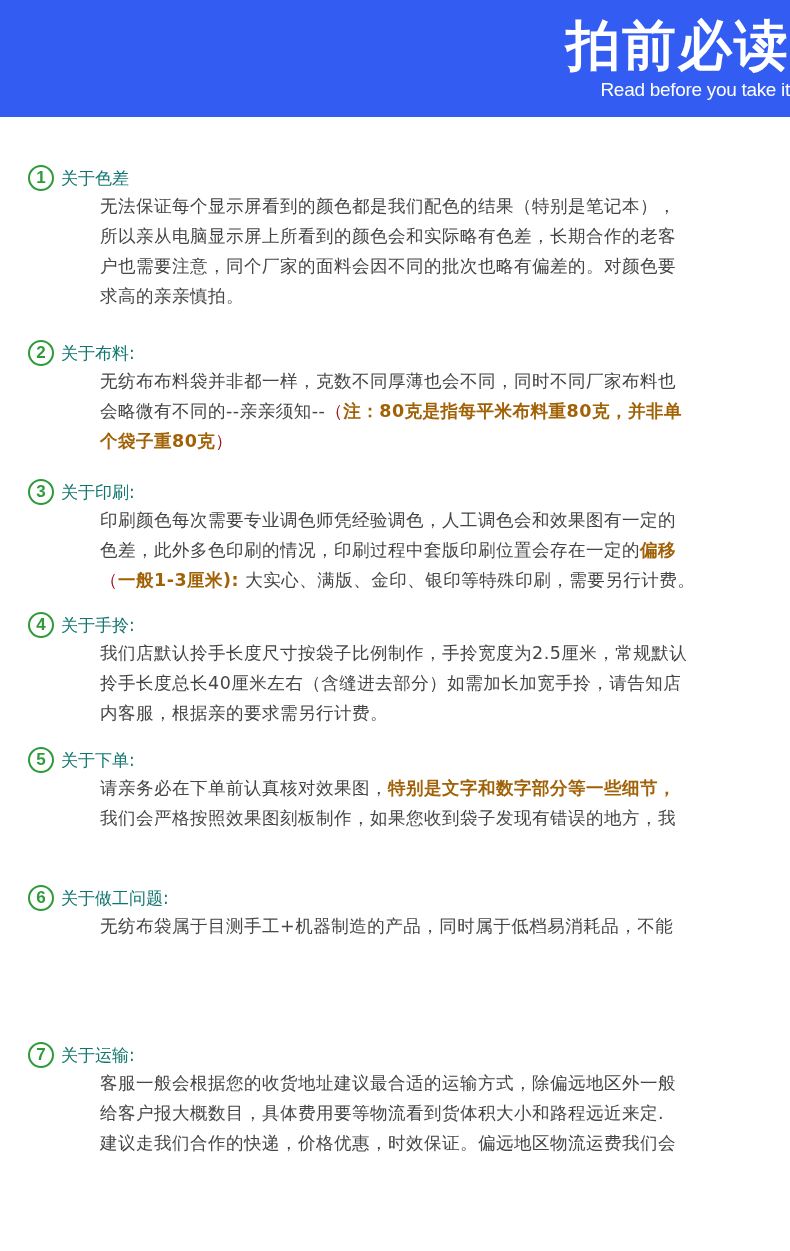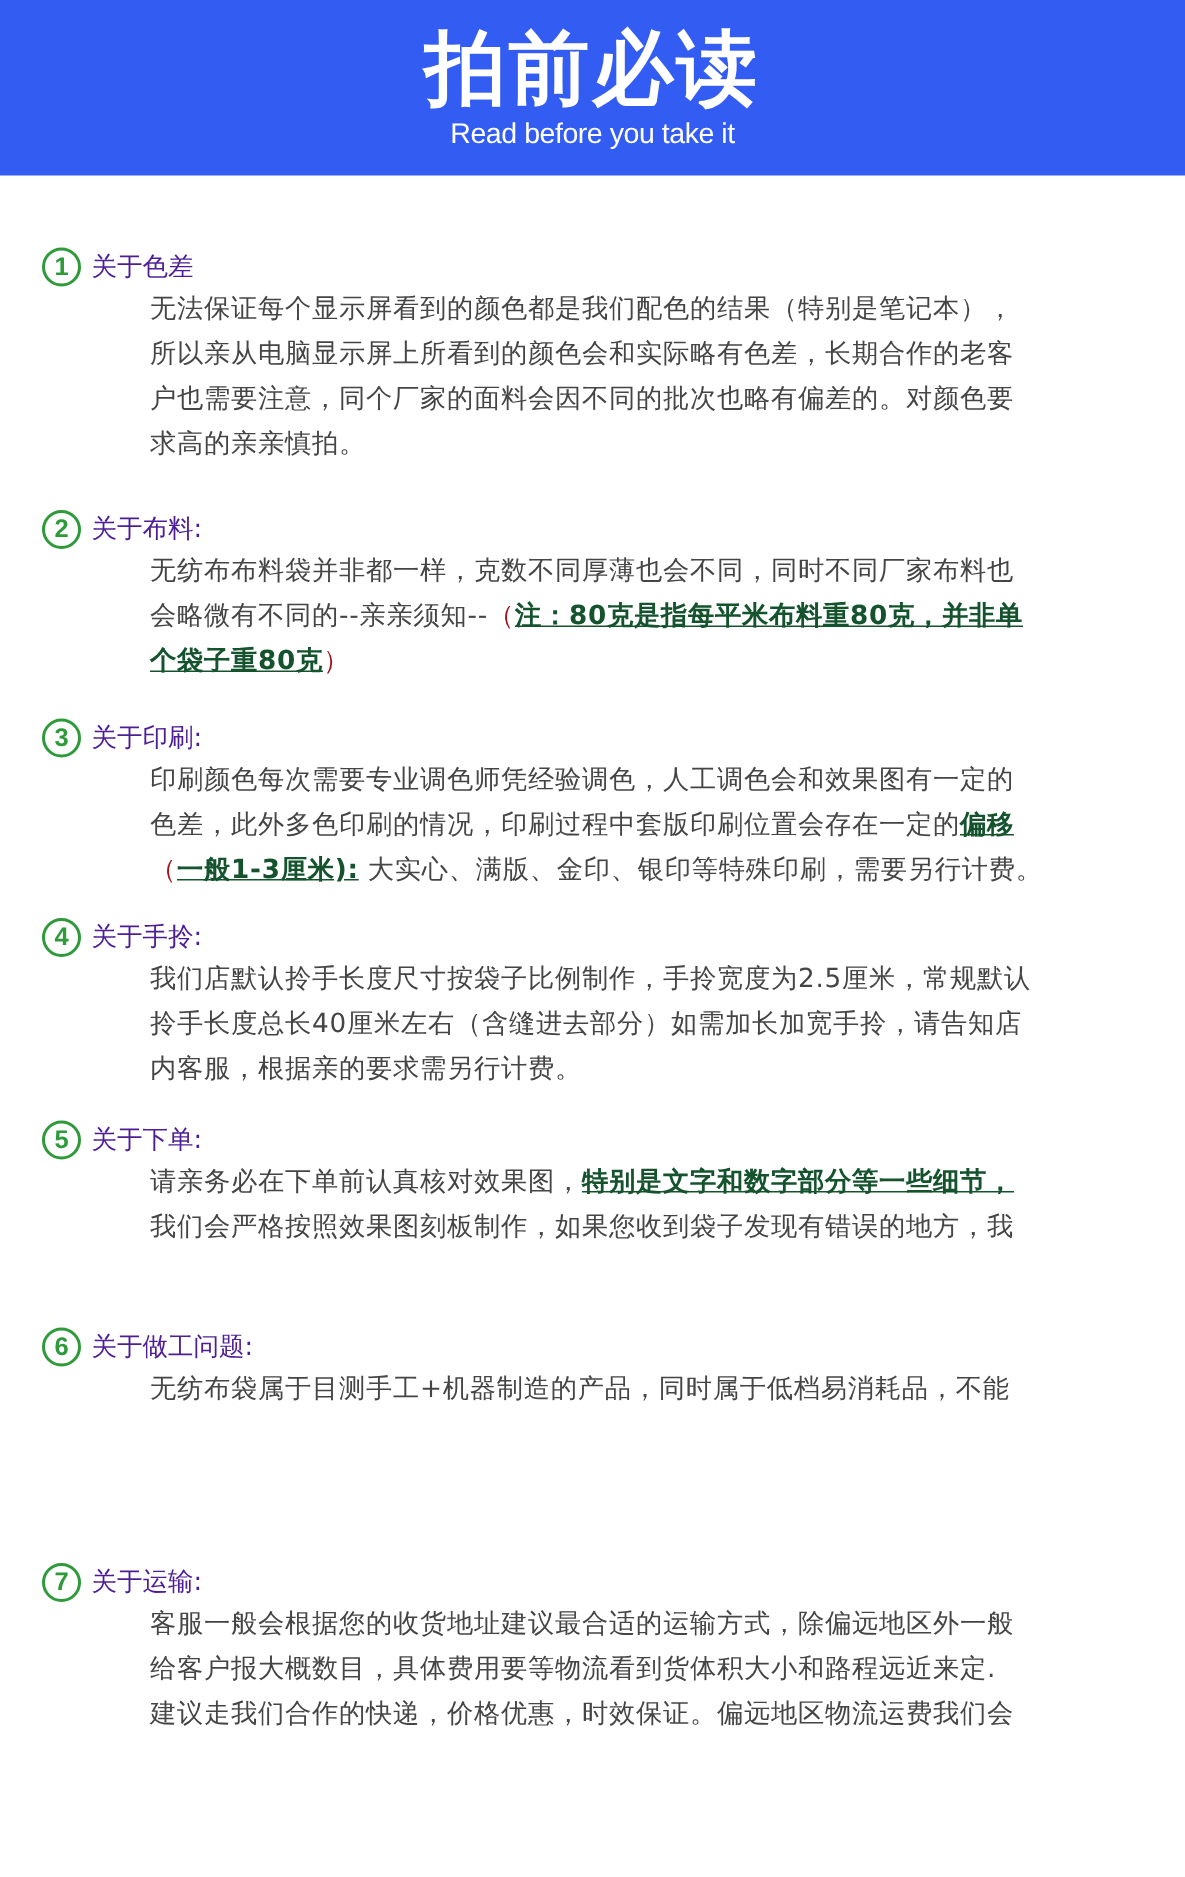--- a/index.html
+++ b/index.html
@@ -13,21 +13,21 @@
     position: relative;
     overflow: hidden;
     font-family: "DejaVu Sans", "Liberation Sans", sans-serif;
   }
   .banner {
     position: absolute;
     left: 0; top: 0;
     width: 790px; height: 117px;
     background: #335cf2;
     color: #ffffff;
-    text-align: center;
+    text-align: right;
   }
   .banner-title {
     position: absolute;
     left: 0; right: 0; top: 16px;
     font-size: 54px;
     font-weight: bold;
     line-height: 60px;
     letter-spacing: 2px;
   }
   .banner-subtitle {
@@ -58,37 +58,37 @@
     color: #2e9a3a;
     font-family: "Liberation Sans", sans-serif;
     font-weight: bold;
     font-size: 17px;
     line-height: 22px;
     text-align: center;
     box-sizing: content-box;
     margin-right: 7px;
   }
   .sec-title {
-    color: #4c1d95;
+    color: #0f766e;
     font-size: 17px;
     line-height: 24px;
     font-weight: normal;
   }
   .sec-body {
     position: absolute;
     left: 60px; top: 27px;
     width: 710px;
     color: #454545;
     font-size: 17.5px;
     line-height: 30px;
     letter-spacing: 0.5px;
     margin-left: 40px;
   }
   .line { white-space: nowrap; height: 30px; }
-  .red { color: #14532d; font-weight: bold; text-decoration: underline; }
+  .red { color: #a16207; font-weight: bold; }
   .red-n { color: #a0141c; }
 </style>
 </head>
 <body>
 
 <div class="banner">
   <div class="banner-title">拍前必读</div>
   <div class="banner-subtitle">Read before you take it</div>
 </div>
 

